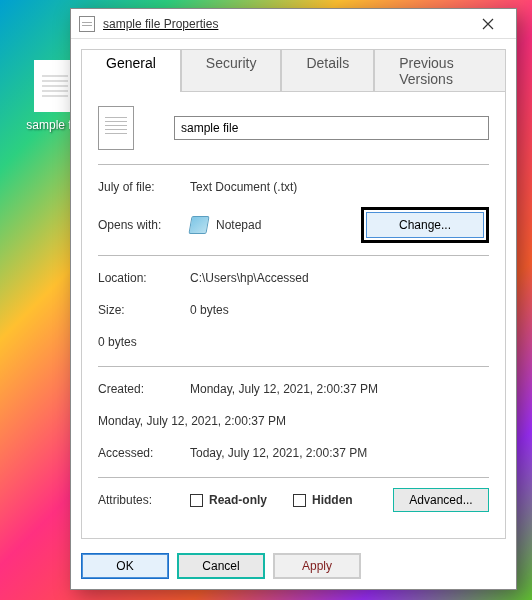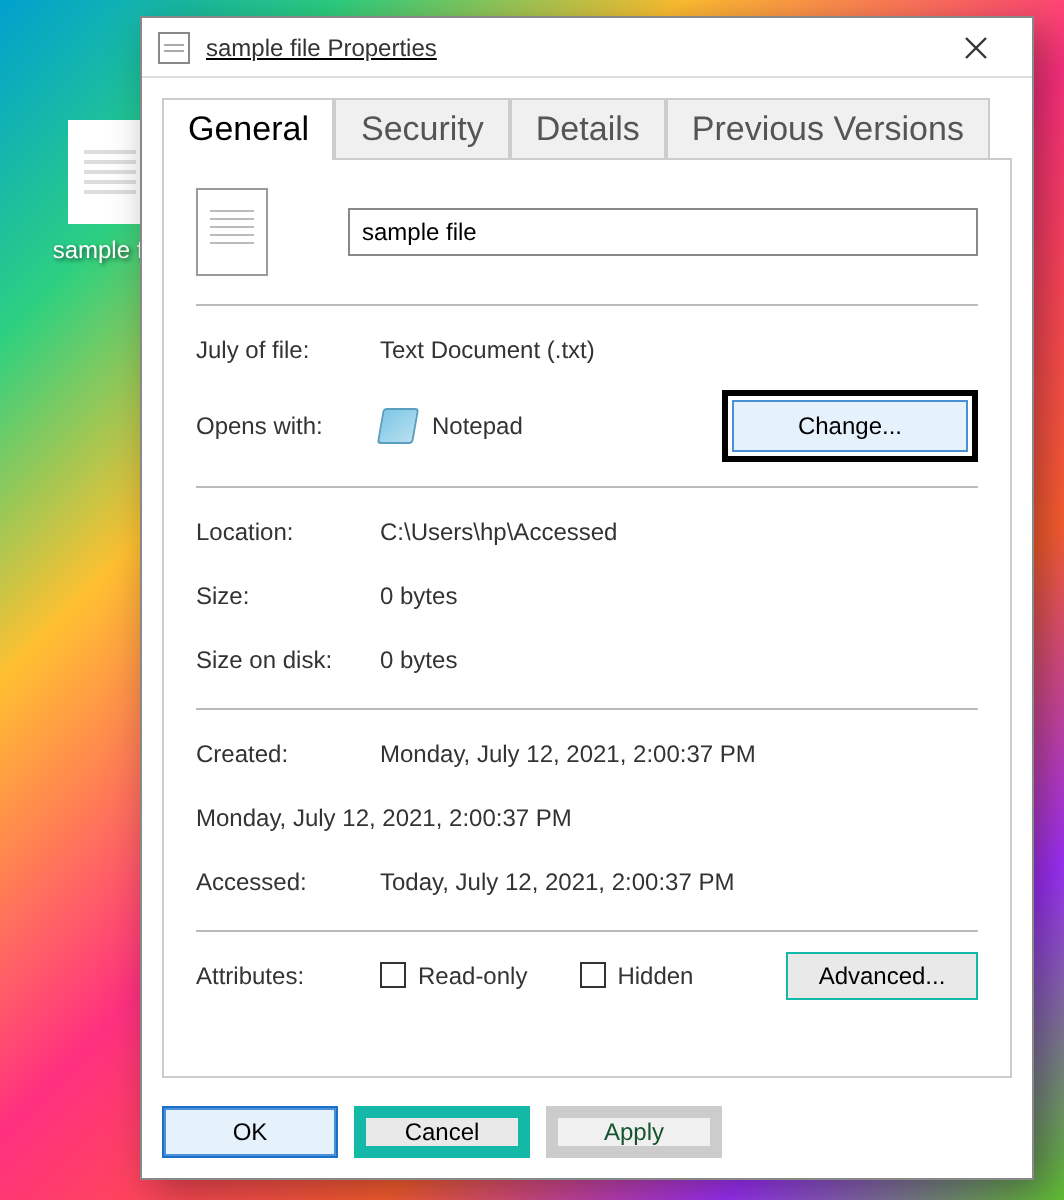--- a/index.html
+++ b/index.html
@@ -82,26 +82,26 @@
       font-size: 14px;
       color: #333;
       cursor: pointer;
     }
     .tab-strip {
       display: flex;
       padding: 10px 10px 0 10px;
       gap: 0;
     }
     .tab {
-      padding: 5px 12px;
+      padding: 5px 24px;
       border: 1px solid #ccc;
       border-bottom: none;
       background: #f0f0f0;
       color: #555;
-      font-size: 17px;
+      font-size: 14px;
       cursor: pointer;
       position: relative;
     }
     .tab.active {
       background: #fff;
       color: #000;
       z-index: 2;
     }
     .tab-body {
       flex: 1;
@@ -166,47 +166,47 @@
       font: inherit;
       cursor: pointer;
     }
     .checkbox {
       width: 13px; height: 13px;
       border: 1px solid #333;
       margin-right: 6px;
       display: inline-block;
       background: #fff;
     }
-    .checkbox-wrap { display: inline-flex; margin-right: 26px; cursor: pointer; }
+    .checkbox-wrap { display: inline-flex; align-items: center; margin-right: 26px; cursor: pointer; font-weight: bold; }
     .adv-btn {
       width: 96px; height: 24px;
       border: 1px solid #14b8a6;
       background: #e9e9e9;
       font: inherit;
       cursor: pointer;
       margin-left: auto;
     }
     .footer {
       display: flex;
       gap: 8px;
       padding: 6px 10px 10px;
     }
     .footer button {
       width: 88px; height: 26px;
-      border: 6px solid #14b8a6;
+      border: 2px solid #14b8a6;
       background: #e9e9e9;
       font: inherit;
       cursor: pointer;
     }
     .footer button.default {
       border: 1px solid #1a6fc9;
       background: #e5f1fb;
       box-shadow: 0 0 0 1px #4a90d9 inset;
     }
-    .footer button:disabled { color: #14532d; border-color: #ccc; background: #f0f0f0; cursor: default; }
+    .footer button:disabled { color: #7f1d1d; border-color: #ccc; background: #f0f0f0; cursor: default; }
   </style>
 </head>
 <body>
 
 <div class="desktop-icon">
   <div class="file-glyph"></div>
   <div class="icon-label">sample file</div>
 </div>
 
 <div class="dialog">
@@ -252,21 +252,20 @@
 
     <div class="row">
       <span class="label-col">Location:</span>
       <span class="value-col">C:\Users\hp\Accessed</span>
     </div>
     <div class="row">
       <span class="label-col">Size:</span>
       <span class="value-col">0 bytes</span>
     </div>
     <div class="row" style="margin-bottom:12px;">
-      <span class="label-col">Size on disk:</span>
       <span class="value-col">0 bytes</span>
     </div>
     <hr class="sep">
 
     <div class="row">
       <span class="label-col">Created:</span>
       <span class="value-col">Monday, July 12, 2021, 2:00:37 PM</span>
     </div>
     <div class="row">
       <span class="value-col">Monday, July 12, 2021, 2:00:37 PM</span>

